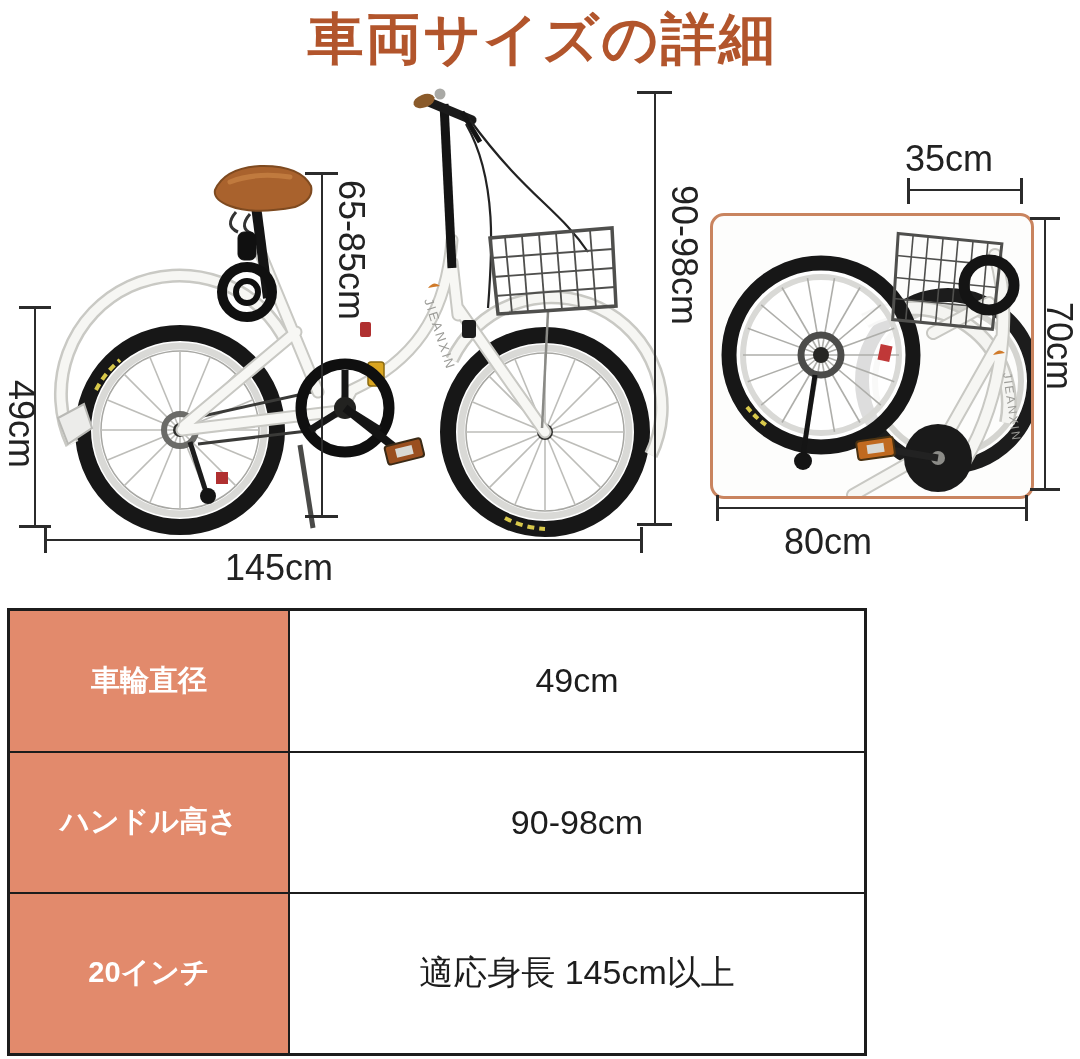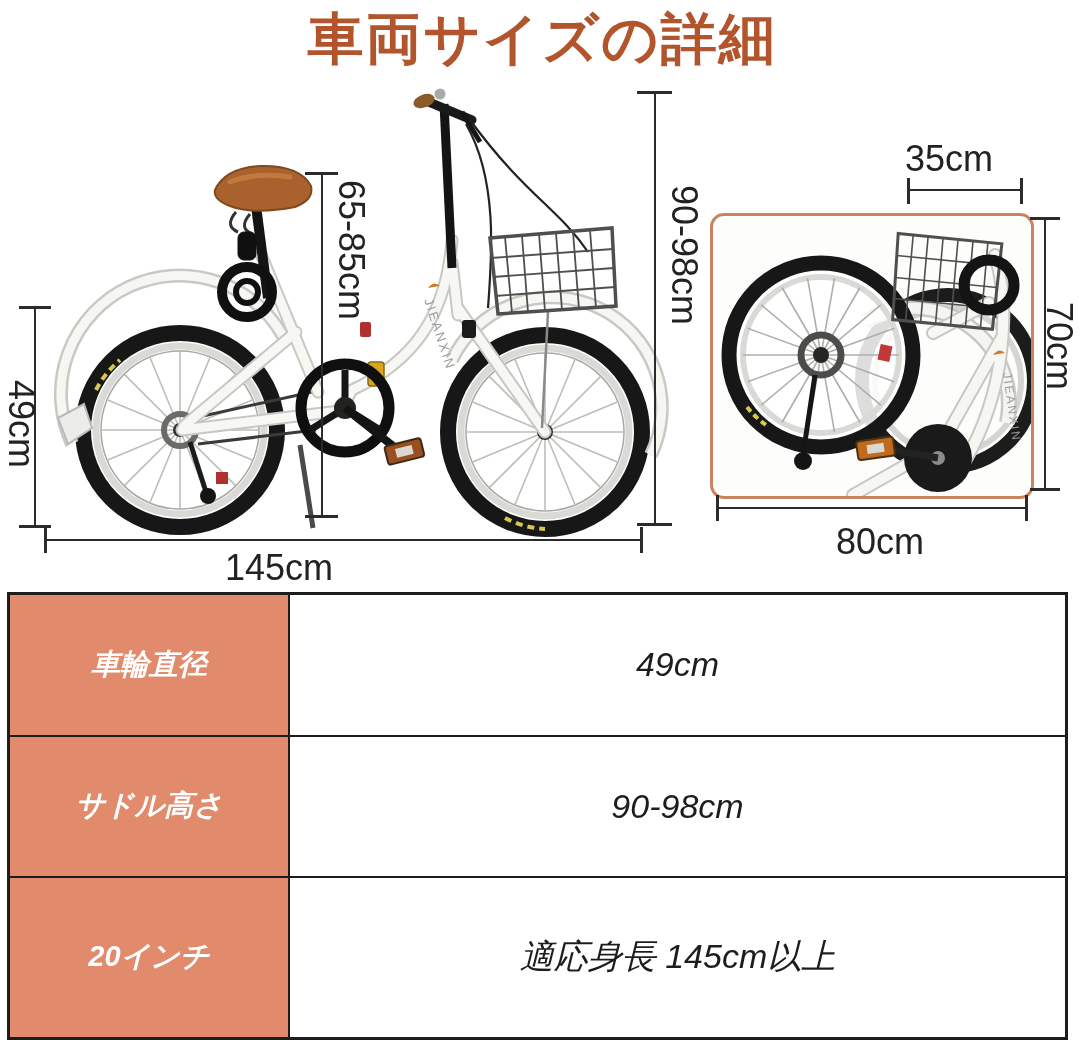--- a/index.html
+++ b/index.html
@@ -10,22 +10,22 @@
          font-size:56px;font-weight:800;color:#b2552c;letter-spacing:2px;}
   
   .dl{position:absolute;background:#2b2b2b;}
   .dim-text{position:absolute;color:#222;font-size:36px;white-space:nowrap;}
   .rot{transform:rotate(90deg);transform-origin:0 0;}
   .dim-center{}
   
   .folded-panel{position:absolute;left:710px;top:213px;width:318px;height:280px;
                 border:3px solid #c9845f;border-radius:14px;background:#fdfdfc;overflow:hidden;}
   
-  table.size{position:absolute;left:7px;top:592px;width:1061px;height:448px;
-             border-collapse:collapse;table-layout:fixed;font-style:italic;}
+  table.size{position:absolute;left:7px;top:608px;width:860px;height:448px;
+             border-collapse:collapse;table-layout:fixed;}
   table.size td{border:2px solid #1c1c1c;}
   table.size{border:3px solid #1c1c1c;}
   td.lbl{width:276px;background:#e28a6c;color:#ffffff;font-weight:bold;
          font-size:29px;text-align:center;}
   td.val{color:#1d1d1d;font-size:34px;text-align:center;background:#ffffff;}
   svg text{font-family:"Liberation Sans","DejaVu Sans",sans-serif;}
 </style>
 </head>
 <body>
 
@@ -287,31 +287,31 @@
   <div>
     <div class="dl" style="left:1044px;top:218px;width:2px;height:272px;"></div>
     <div class="dl" style="left:1030px;top:217px;width:30px;height:3px;"></div>
     <div class="dl" style="left:1030px;top:488px;width:30px;height:3px;"></div>
     <div class="dim-text rot" style="left:1080px;top:302px;">70cm</div>
   </div>
   <div>
     <div class="dl" style="left:717px;top:507px;width:310px;height:2px;"></div>
     <div class="dl" style="left:716px;top:495px;width:3px;height:26px;"></div>
     <div class="dl" style="left:1025px;top:495px;width:3px;height:26px;"></div>
-    <div class="dim-text dim-center" style="left:836px;top:521px;width:160px;">80cm</div>
+    <div class="dim-text dim-center" style="left:784px;top:521px;width:160px;">80cm</div>
   </div>
 
   <table class="size">
     <tbody>
         <tr>
       <td class="lbl">車輪直径</td>
       <td class="val">49cm</td>
     </tr>
     <tr>
-      <td class="lbl">サドル高さ</td>
+      <td class="lbl">ハンドル高さ</td>
       <td class="val">90-98cm</td>
     </tr>
     <tr>
       <td class="lbl">20インチ</td>
       <td class="val">適応身長 145cm以上</td>
     </tr>
   </tbody>
     </table>
 
 </div>

